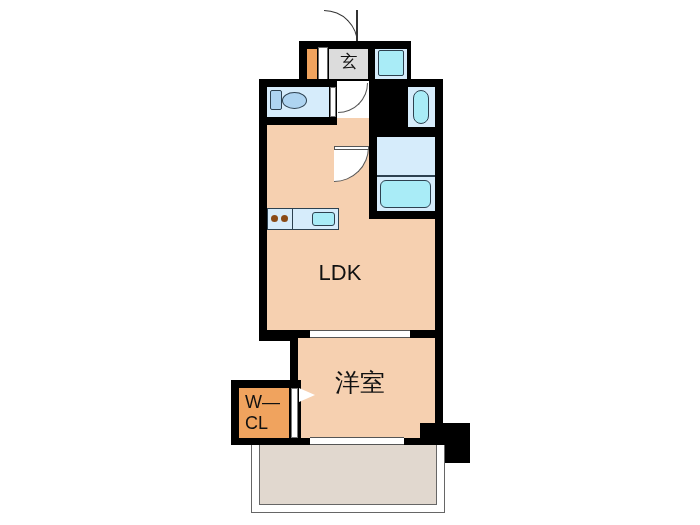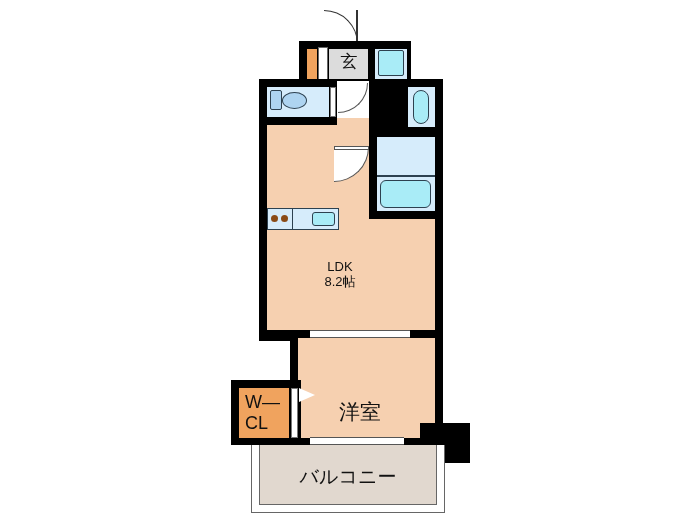--- a/index.html
+++ b/index.html
@@ -53,44 +53,42 @@
 
   <div class="abs door" style="left:334px;top:147px;width:35px;height:35px;border:1px solid #555;border-top:none;border-left:none;border-radius:0 0 35px 0;"></div>
   <div class="abs door" style="left:334px;top:146px;width:35px;height:4px;border:1px solid #555;"></div>
 
   <div class="abs wet" style="left:267px;top:208px;width:72px;height:22px;border:1px solid #2d4150;"></div>
   <div class="abs" style="left:292px;top:208px;width:1px;height:22px;background:#2d4150;"></div>
   <div class="abs" style="left:271px;top:215px;width:7px;height:7px;background:#8a4b17;border-radius:50%;"></div>
   <div class="abs" style="left:281px;top:215px;width:7px;height:7px;background:#8a4b17;border-radius:50%;"></div>
   <div class="abs fixture" style="left:312px;top:212px;width:23px;height:14px;border-radius:3px;"></div>
 
-  <div class="abs label" style="left:300px;top:260px;width:80px;font-size:13px;">
+  <div class="abs label" style="left:300px;top:260px;width:80px;font-size:22px;">
     <div>LDK</div>
-    <div>8.2帖</div>
   </div>
 
   <div class="abs win" style="left:310px;top:330px;width:100px;height:8px;"></div>
 
   <div class="abs wall" style="left:290px;top:330px;width:153px;height:115px;"></div>
   <div class="abs floor" style="left:298px;top:338px;width:137px;height:100px;"></div>
   <div class="abs win" style="left:310px;top:330px;width:100px;height:8px;"></div>
 
   <div class="abs wall" style="left:231px;top:380px;width:70px;height:65px;"></div>
   <div class="abs" style="left:239px;top:388px;width:50px;height:50px;background:#f0a35e;"></div>
   <div class="abs label" style="left:239px;top:392px;width:50px;font-size:18px;text-align:left;padding-left:6px;">
     <div>W—</div>
     <div>CL</div>
   </div>
   <div class="abs door" style="left:291px;top:388px;width:7px;height:50px;border:1px solid #777;"></div>
   <div class="abs" style="left:299px;top:388px;width:0;height:0;border-top:7px solid transparent;border-bottom:7px solid transparent;border-left:16px solid #fff;"></div>
 
-  <div class="abs label" style="left:320px;top:368px;width:80px;font-size:21px;margin-top:32px;">
+  <div class="abs label" style="left:320px;top:368px;width:80px;font-size:25px;">
     <div>洋室</div>
   </div>
 
   <div class="abs win" style="left:310px;top:437px;width:94px;height:8px;"></div>
 
   <div class="abs wall" style="left:420px;top:423px;width:50px;height:40px;"></div>
 
   <div class="abs" style="left:251px;top:445px;width:194px;height:68px;border:1.5px solid #666;border-top:none;background:#fff;"></div>
   <div class="abs" style="left:259px;top:445px;width:178px;height:60px;background:#e1d8cf;border:1.5px solid #666;border-top:none;"></div>
-  <div class="abs label" style="left:259px;top:466px;width:178px;font-size:19px;">バルコニー</div>
 </div>
 
 </body></html>

